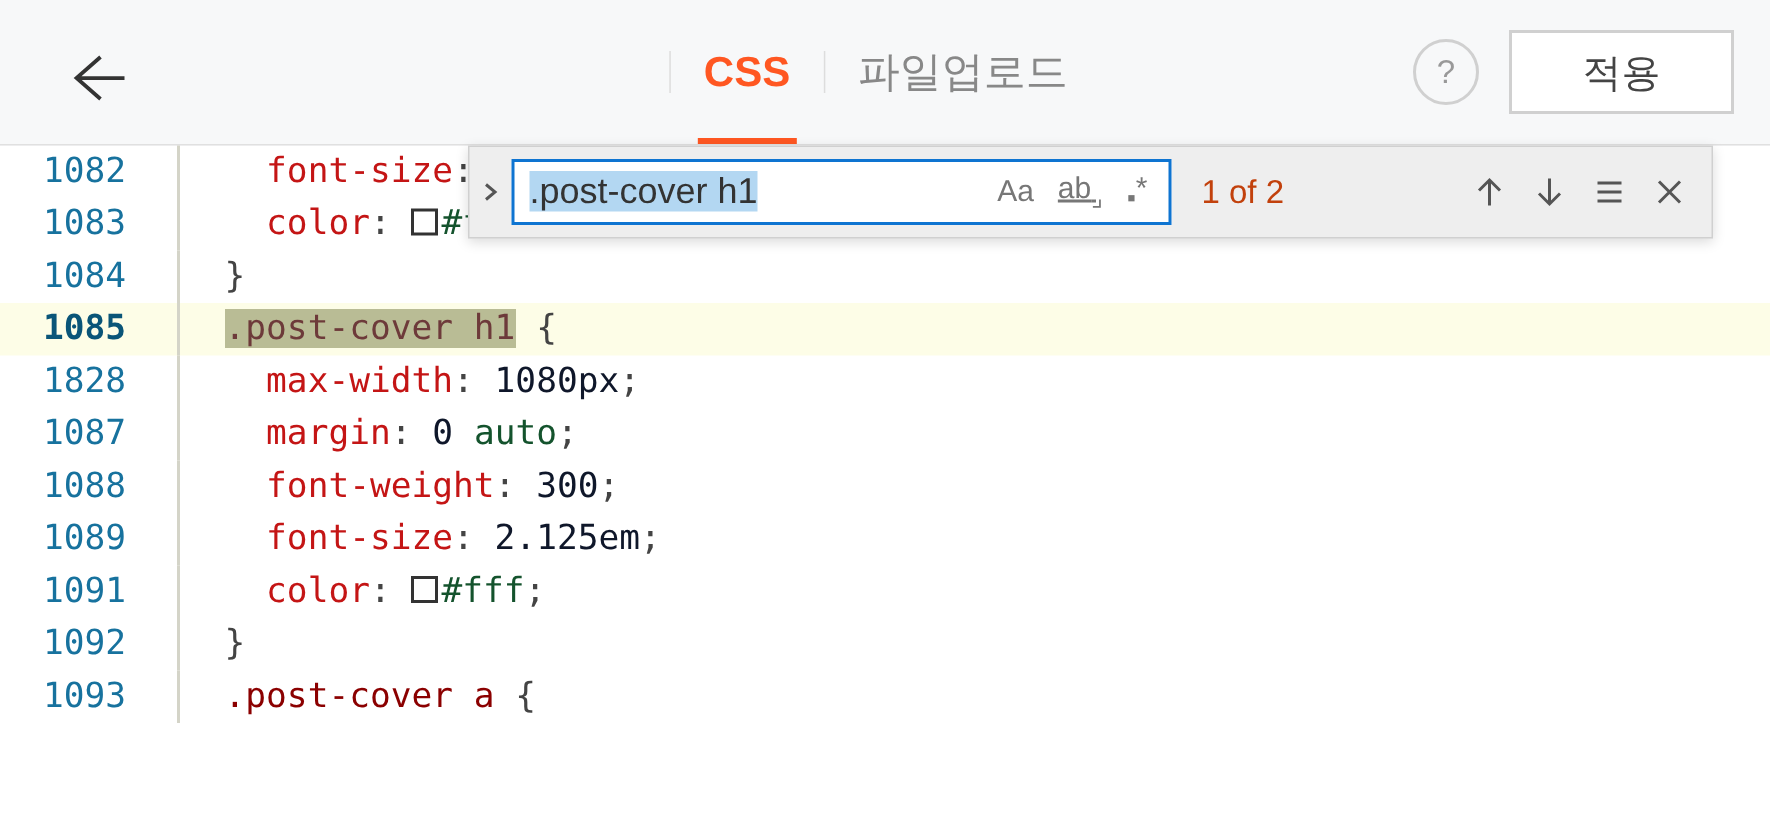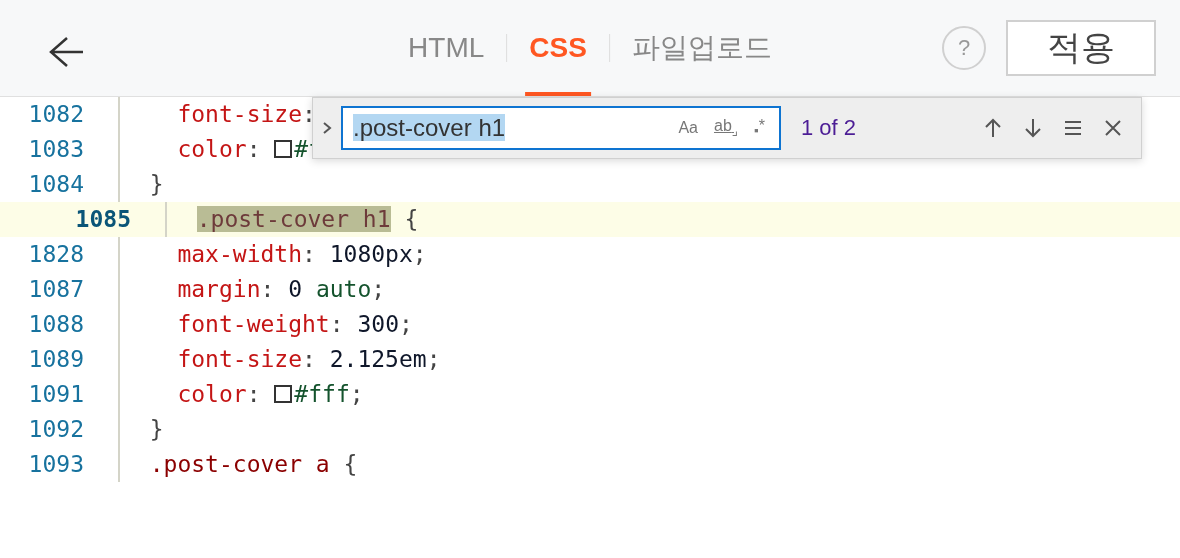--- a/index.html
+++ b/index.html
@@ -78,21 +78,21 @@
   justify-content: center;
   font-size: 22px;
   color: #999;
   cursor: pointer;
 }
 .apply-btn {
   width: 150px;
   height: 56px;
   border: 2px solid #d0d0d0;
   background: #fff;
-  font-size: 34px;
+  font-size: 26px;
   color: #444;
   cursor: pointer;
   display: flex;
   align-items: center;
   justify-content: center;
 }
 .editor-area {
   position: relative;
   height: 461px;
 }
@@ -119,21 +119,21 @@
   border-right: 2px solid #d4d4c8;
   flex-shrink: 0;
   margin-right: 2px;
 }
 .code-content {
   flex: 1;
   white-space: pre;
   padding-left: 0;
 }
 .code-row.highlight-row { background: #fdfde7; }
-.code-row.highlight-row .line-num { font-weight: 700; color: #0a5578; margin-left: 47px; }
+.code-row.highlight-row .line-num { font-weight: 700; color: #0a5578; }
 .kw-sel { color: #8b0000; }
 .kw-sel-hl { background: #b9bc95; color: #6d3a3a; }
 .kw-prop { color: #c41515; }
 .kw-val { color: #14532d; }
 .kw-num { color: #0f172a; }
 .kw-punc { color: #444; }
 .kw-colon { color: #444; }
 .colorbox {
   display: inline-block;
   width: 18px;
@@ -186,30 +186,30 @@
   background: transparent;
 }
 .find-input-sel { background: #b3d7f2; }
 .find-opts {
   display: flex;
   gap: 8px;
   padding-right: 10px;
   align-items: center;
 }
 .find-opt {
-  font-size: 16px;
+  font-size: 20px;
   color: #777;
   cursor: pointer;
   padding: 2px 4px;
 }
 .find-opt.ab { text-decoration: underline; }
 .find-opt.re { position: relative; }
 .find-count {
   font-size: 22px;
-  color: #4c1d95;
+  color: #c2410c;
   padding: 0 12px;
   white-space: nowrap;
 }
 .find-actions {
   display: flex;
   gap: 16px;
   margin-left: auto;
   padding-right: 16px;
   align-items: center;
 }
@@ -227,21 +227,20 @@
 </head>
 <body>
 
 <div class="header">
   <div class="back-arrow">
     <svg viewBox="0 0 40 40">
       <path d="M 22 6 L 6 20 L 22 34 M 6 20 L 38 20" stroke="#333" stroke-width="2.5" fill="none"></path>
     </svg>
   </div>
   <div class="tabs">
-    <div class="tab">HTML</div>
     <div class="tab-divider"></div>
     <div class="tab active">CSS</div>
     <div class="tab-divider"></div>
     <div class="tab">파일업로드</div>
   </div>
   <div class="header-right">
     <div class="help-btn">?</div>
     <div class="apply-btn">적용</div>
   </div>
 </div>

